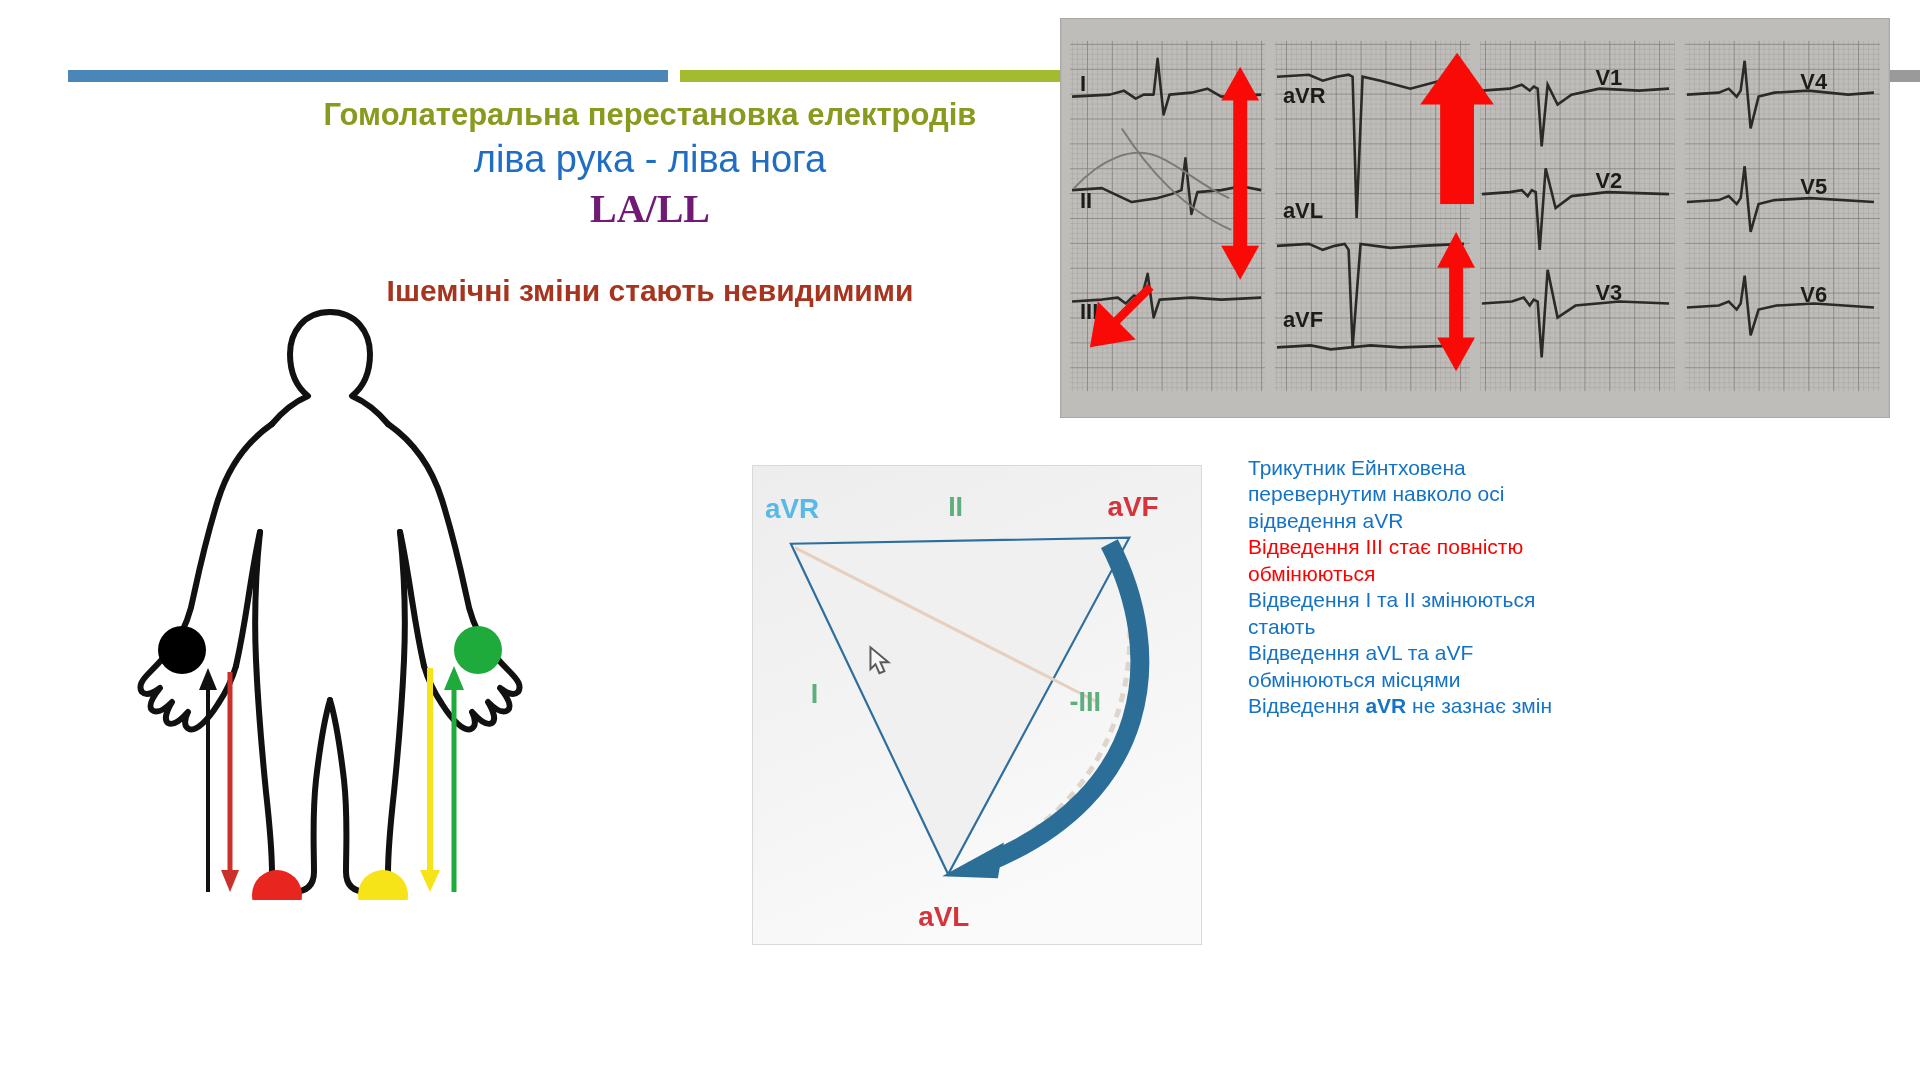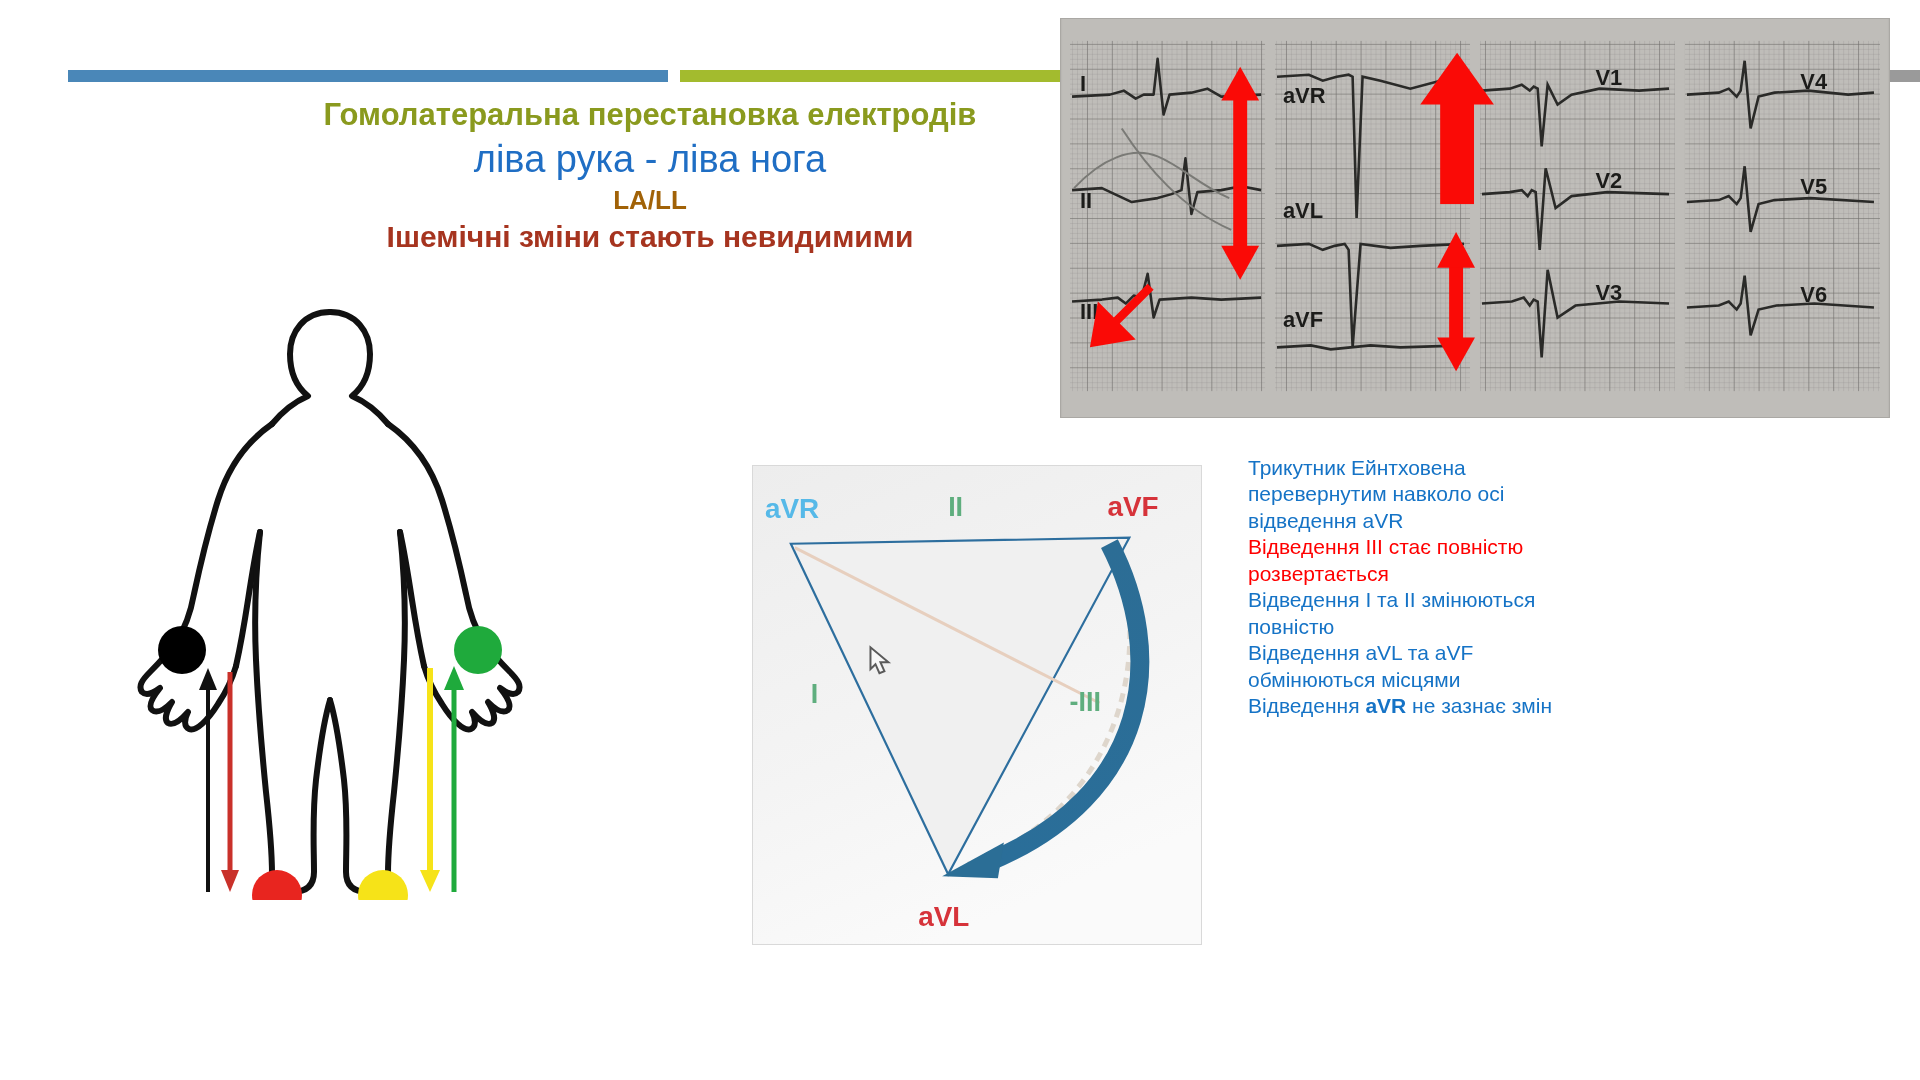--- a/index.html
+++ b/index.html
@@ -14,22 +14,22 @@
   
   .bar { position: absolute; height: 12px; }
   .bar-blue  { left: 68px;  top: 70px; width: 600px; background: #4a87b8; }
   .bar-olive { left: 680px; top: 70px; width: 560px; background: #a3bb2e; }
   .bar-gray  { left: 1810px; top: 70px; width: 110px; background: #9a9a9a; }
 
   
   .title-block { position: absolute; left: 240px; top: 96px; width: 820px; text-align: center; }
   .t-line1 { font-size: 31px; font-weight: bold; color: #8a9a1e; line-height: 1.25; white-space: nowrap; text-align: center; }
   .t-line2 { font-size: 38px; color: #1f6ec4; line-height: 1.3; }
-  .t-line3 { font-size: 26px; font-weight: bold; color: #a16207; line-height: 1.25; }
-  .t-line4 { font-size: 30px; font-weight: bold; color: #a6341f; line-height: 1.3; }
+  .t-line3 { font-size: 40px; font-weight: bold; color: #701a75; line-height: 1.25; font-family: Liberation Serif, serif; }
+  .t-line4 { font-size: 30px; font-weight: bold; color: #a6341f; line-height: 1.3; margin-top: 37px; }
 
   
   .body-fig { position: absolute; left: 120px; top: 300px; width: 420px; height: 600px; }
   .body-fig svg { width: 100%; height: 100%; display: block; }
 
   
   .ecg-photo {
     position: absolute; left: 1060px; top: 18px; width: 830px; height: 400px;
     background: #b9b7b3; border: 1px solid #aaa8a4; overflow: hidden;
   }
@@ -285,21 +285,21 @@
         <polygon points="0,0 0,22 5,17 9,26 14,24 10,15 18,15" fill="#f7f7f7" stroke="#5a5a5a" stroke-width="2"></polygon>
       </g>
     </svg>
   </div>
 
   <div class="right-text">
     <span class="rt-line">Трикутник Ейнтховена</span>
     <span class="rt-line">перевернутим навколо осі</span>
     <span class="rt-line">відведення aVR</span>
     <span class="rt-line em">Відведення III стає повністю</span>
-    <span class="rt-line em">розвертається</span>
+    <span class="rt-line em">обмінюються</span>
     <span class="rt-line">Відведення I та II змінюються</span>
-    <span class="rt-line">повністю</span>
+    <span class="rt-line">стають</span>
     <span class="rt-line">Відведення aVL та aVF</span>
     <span class="rt-line">обмінюються місцями</span>
     <span class="rt-line"><span>Відведення </span><span class="bold-blue">aVR</span><span> не зазнає змін</span></span>
   </div>
 
 </div>
 
 </body></html>

